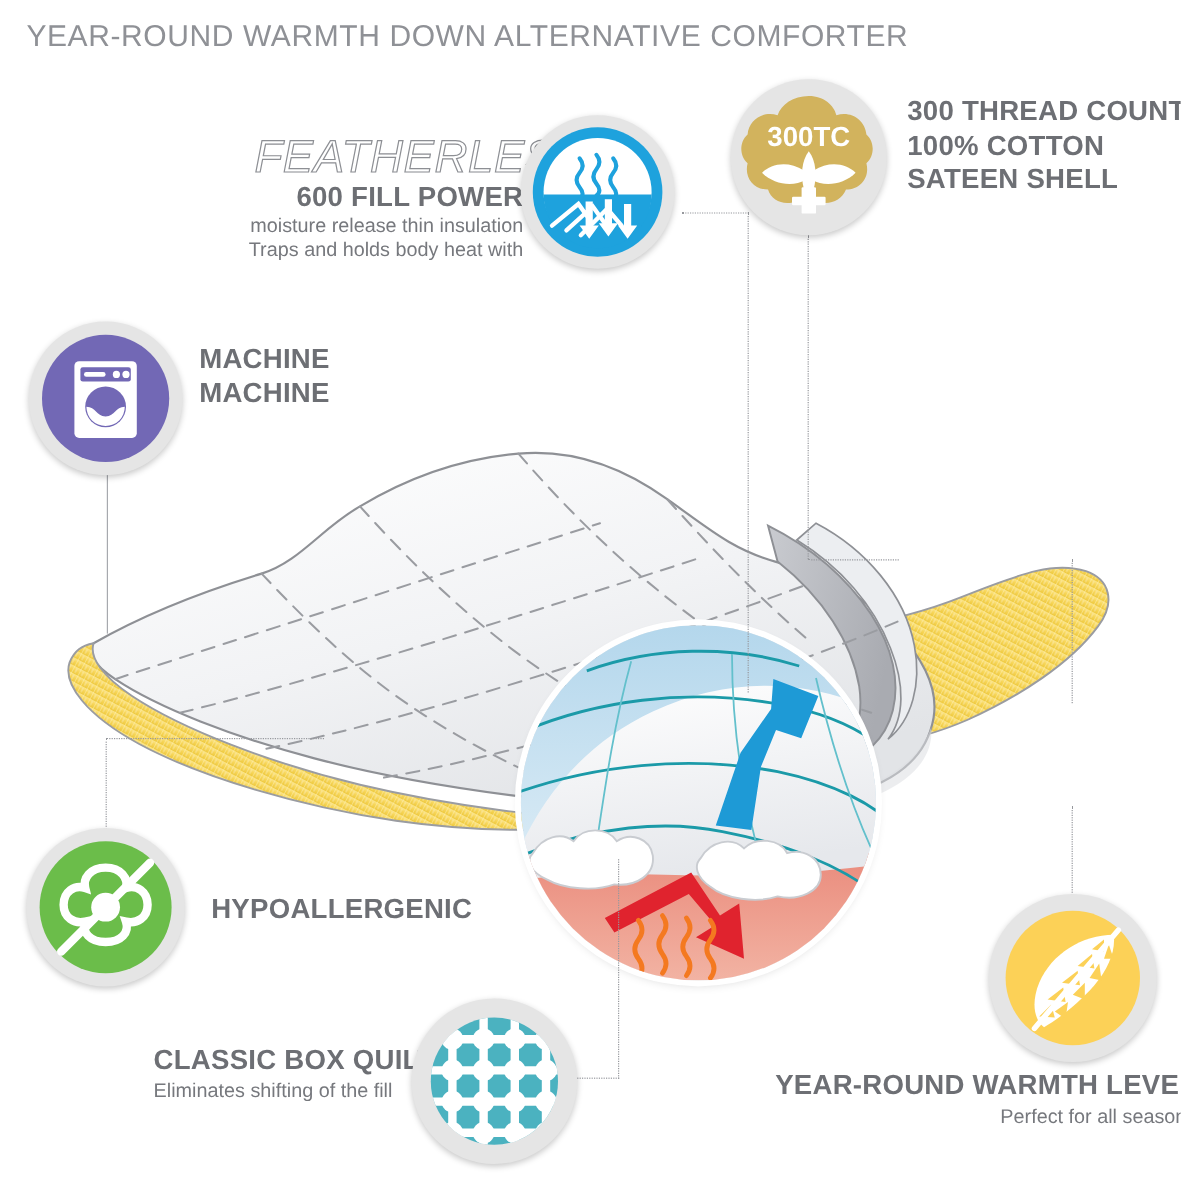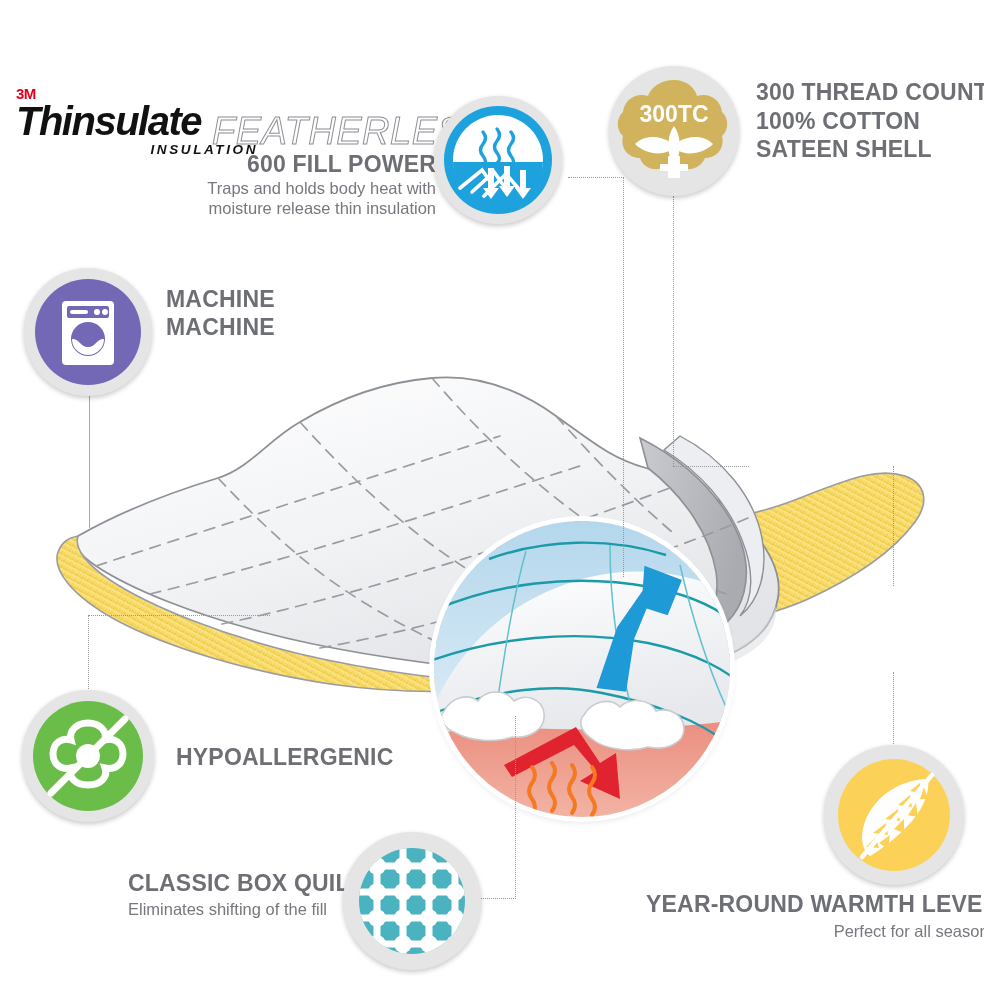--- a/index.html
+++ b/index.html
@@ -132,20 +132,21 @@
     border-radius: 50%;
     overflow: hidden;
     box-shadow: 0 0 0 5px #ffffff, 0 3px 9px rgba(0,0,0,0.20);
   }
 </style>
 </head>
 <body>
 
 <div id="root">
 
+  <div class="abs" id="page-title">YEAR-ROUND WARMTH DOWN ALTERNATIVE COMFORTER</div>
 
   <svg class="abs" style="left:0; top:250px;" width="984" height="500" viewBox="0 0 984 500">
     <defs>
       <linearGradient id="shellGrad" x1="0" y1="0" x2="0.6" y2="1">
         <stop offset="0%" stop-color="#ffffff"></stop>
         <stop offset="55%" stop-color="#f2f3f5"></stop>
         <stop offset="100%" stop-color="#e2e4e7"></stop>
       </linearGradient>
       <linearGradient id="shellGrad2" x1="0" y1="0" x2="1" y2="1">
         <stop offset="0%" stop-color="#fbfbfc"></stop>
@@ -276,31 +277,26 @@
 
   <div class="abs leader-v" style="left:88px; top:615px; width:0; height:86px;"></div>
   <div class="abs leader-h" style="left:88px; top:615px; width:182px; height:0;"></div>
 
   <div class="abs leader-h" style="left:478px; top:898px; width:38px; height:0;"></div>
   <div class="abs leader-v" style="left:515px; top:716px; width:0; height:183px;"></div>
 
   <div class="abs leader-v" style="left:893px; top:672px; width:0; height:76px;"></div>
   <div class="abs leader-v" style="left:893px; top:466px; width:0; height:120px;"></div>
 
-  <div class="abs" id="thinsulate-block">
-    <div id="tm-3m">3M</div>
-    <div id="tm-name">Thinsulate</div>
-    <div id="tm-sub">INSULATION</div>
-  </div>
   <div class="abs" id="featherless">FEATHERLESS</div>
 
   <div class="abs" id="fill-power-block">
     <div class="label-head">600 FILL POWER</div>
+    <div class="label-sub">moisture release thin insulation</div>
     <div class="label-sub">Traps and holds body heat with</div>
-    <div class="label-sub">moisture release thin insulation</div>
   </div>
 
   <div class="abs icon-circle" id="icon-moisture">
     <svg width="112" height="112" viewBox="0 0 112 112">
       <circle cx="56" cy="56" r="54" fill="#1ea2dd"></circle>
       <circle cx="56" cy="56" r="45" fill="#ffffff"></circle>
       <path d="M11 58 A45 45 0 0 0 101 58 Z" fill="#1ea2dd"></path>
 
       <g stroke="#1ea2dd" stroke-width="3.4" fill="none" stroke-linecap="round">
         <path d="M41 28 q5 6 0 12 q-5 6 0 12 q5 6 0 10"></path>

